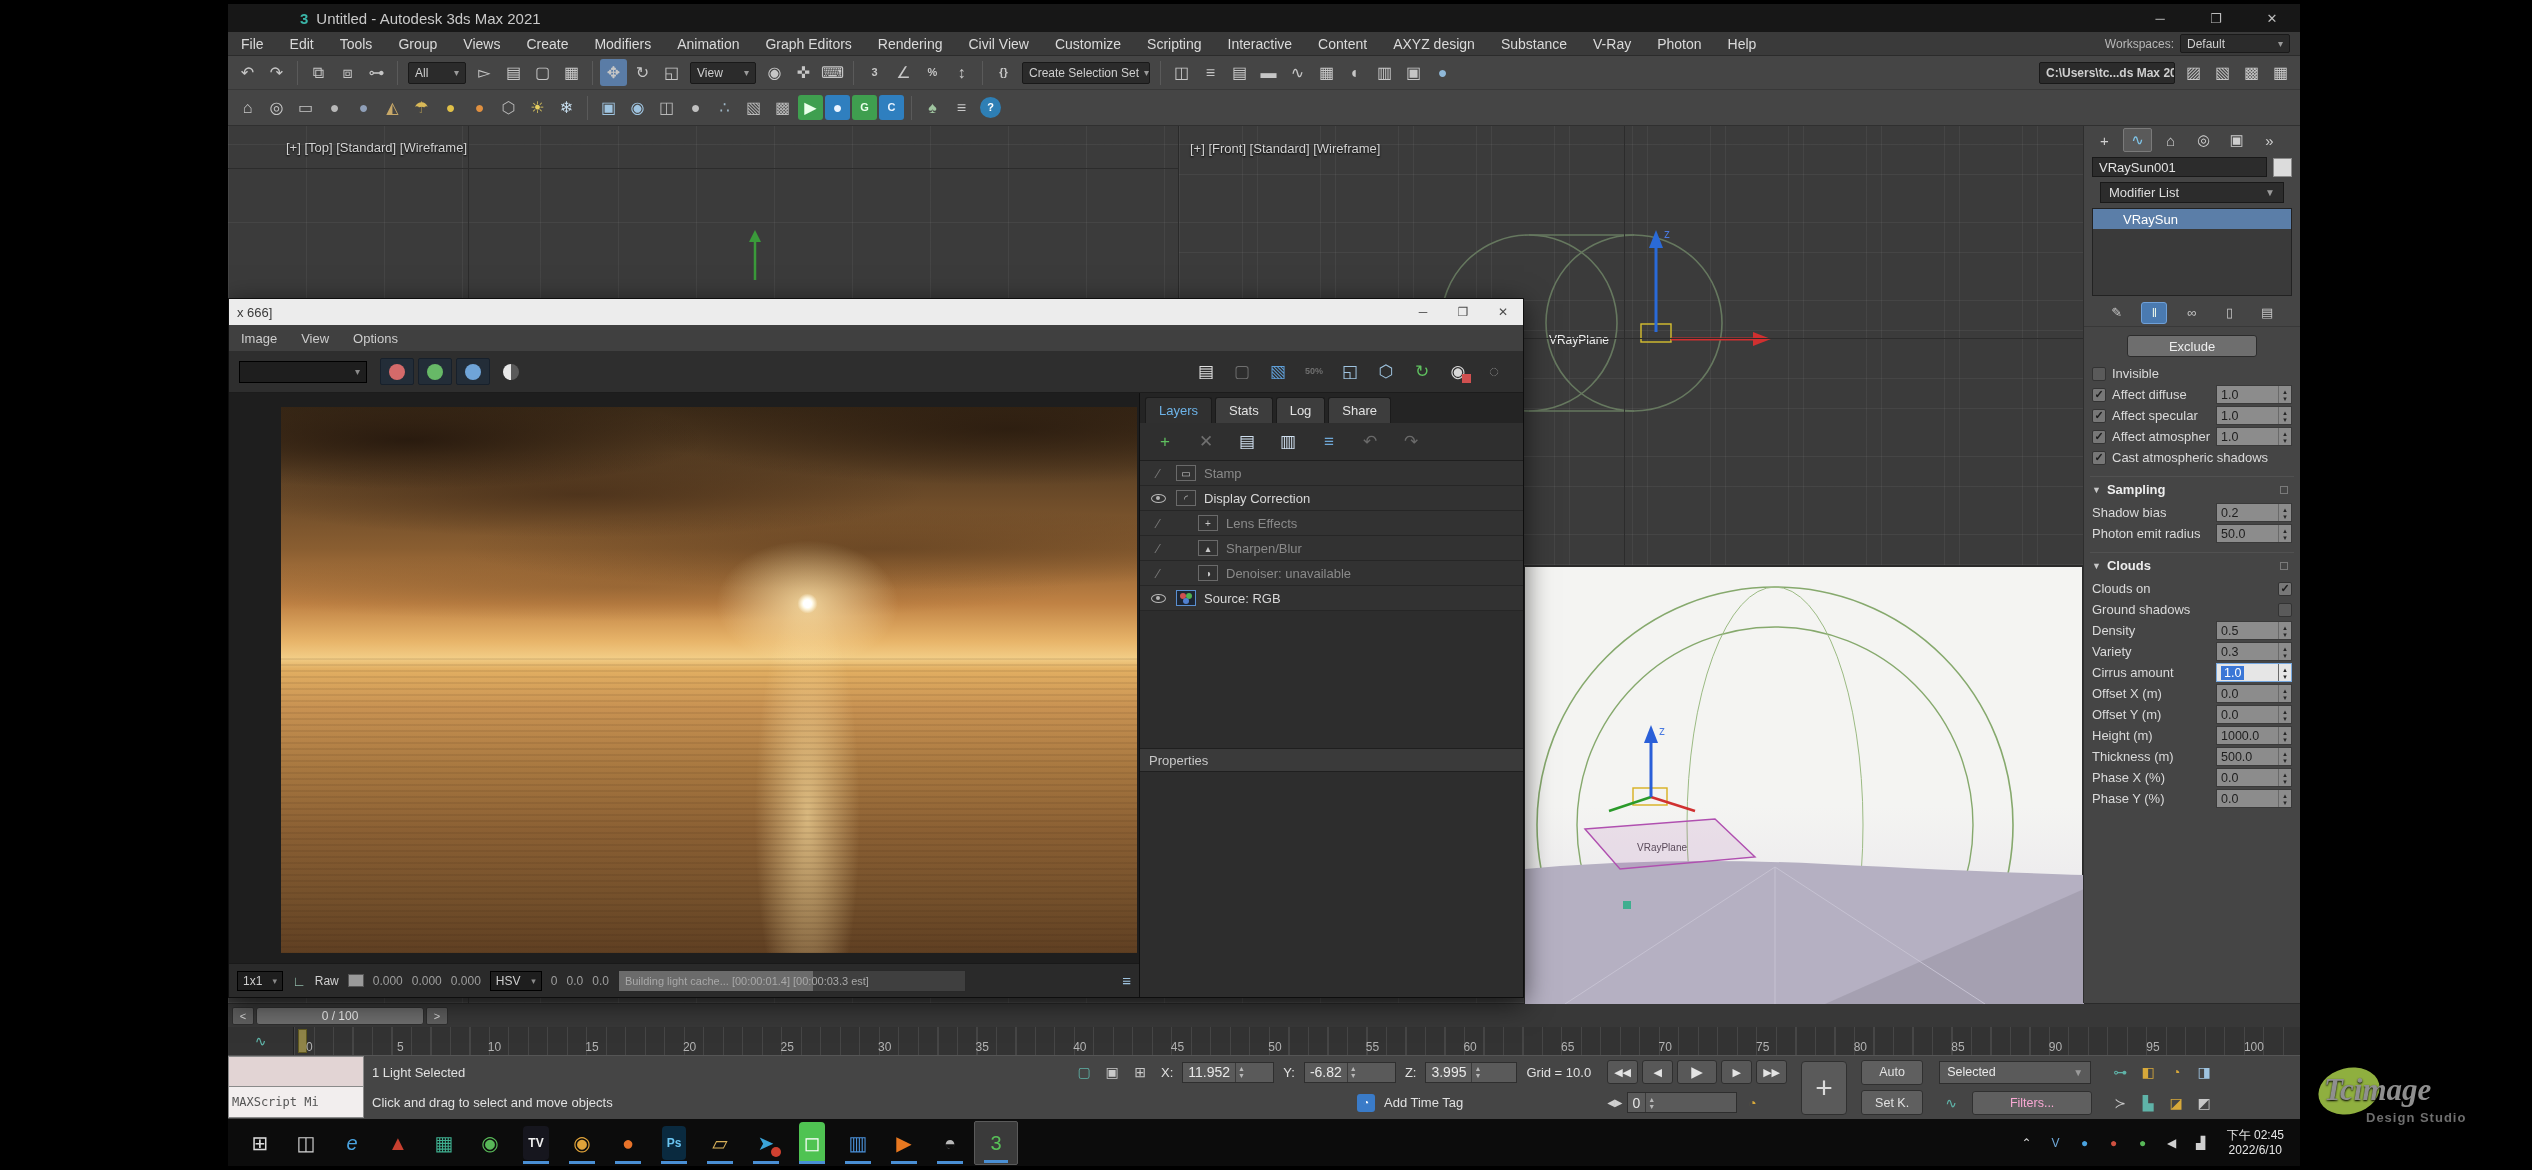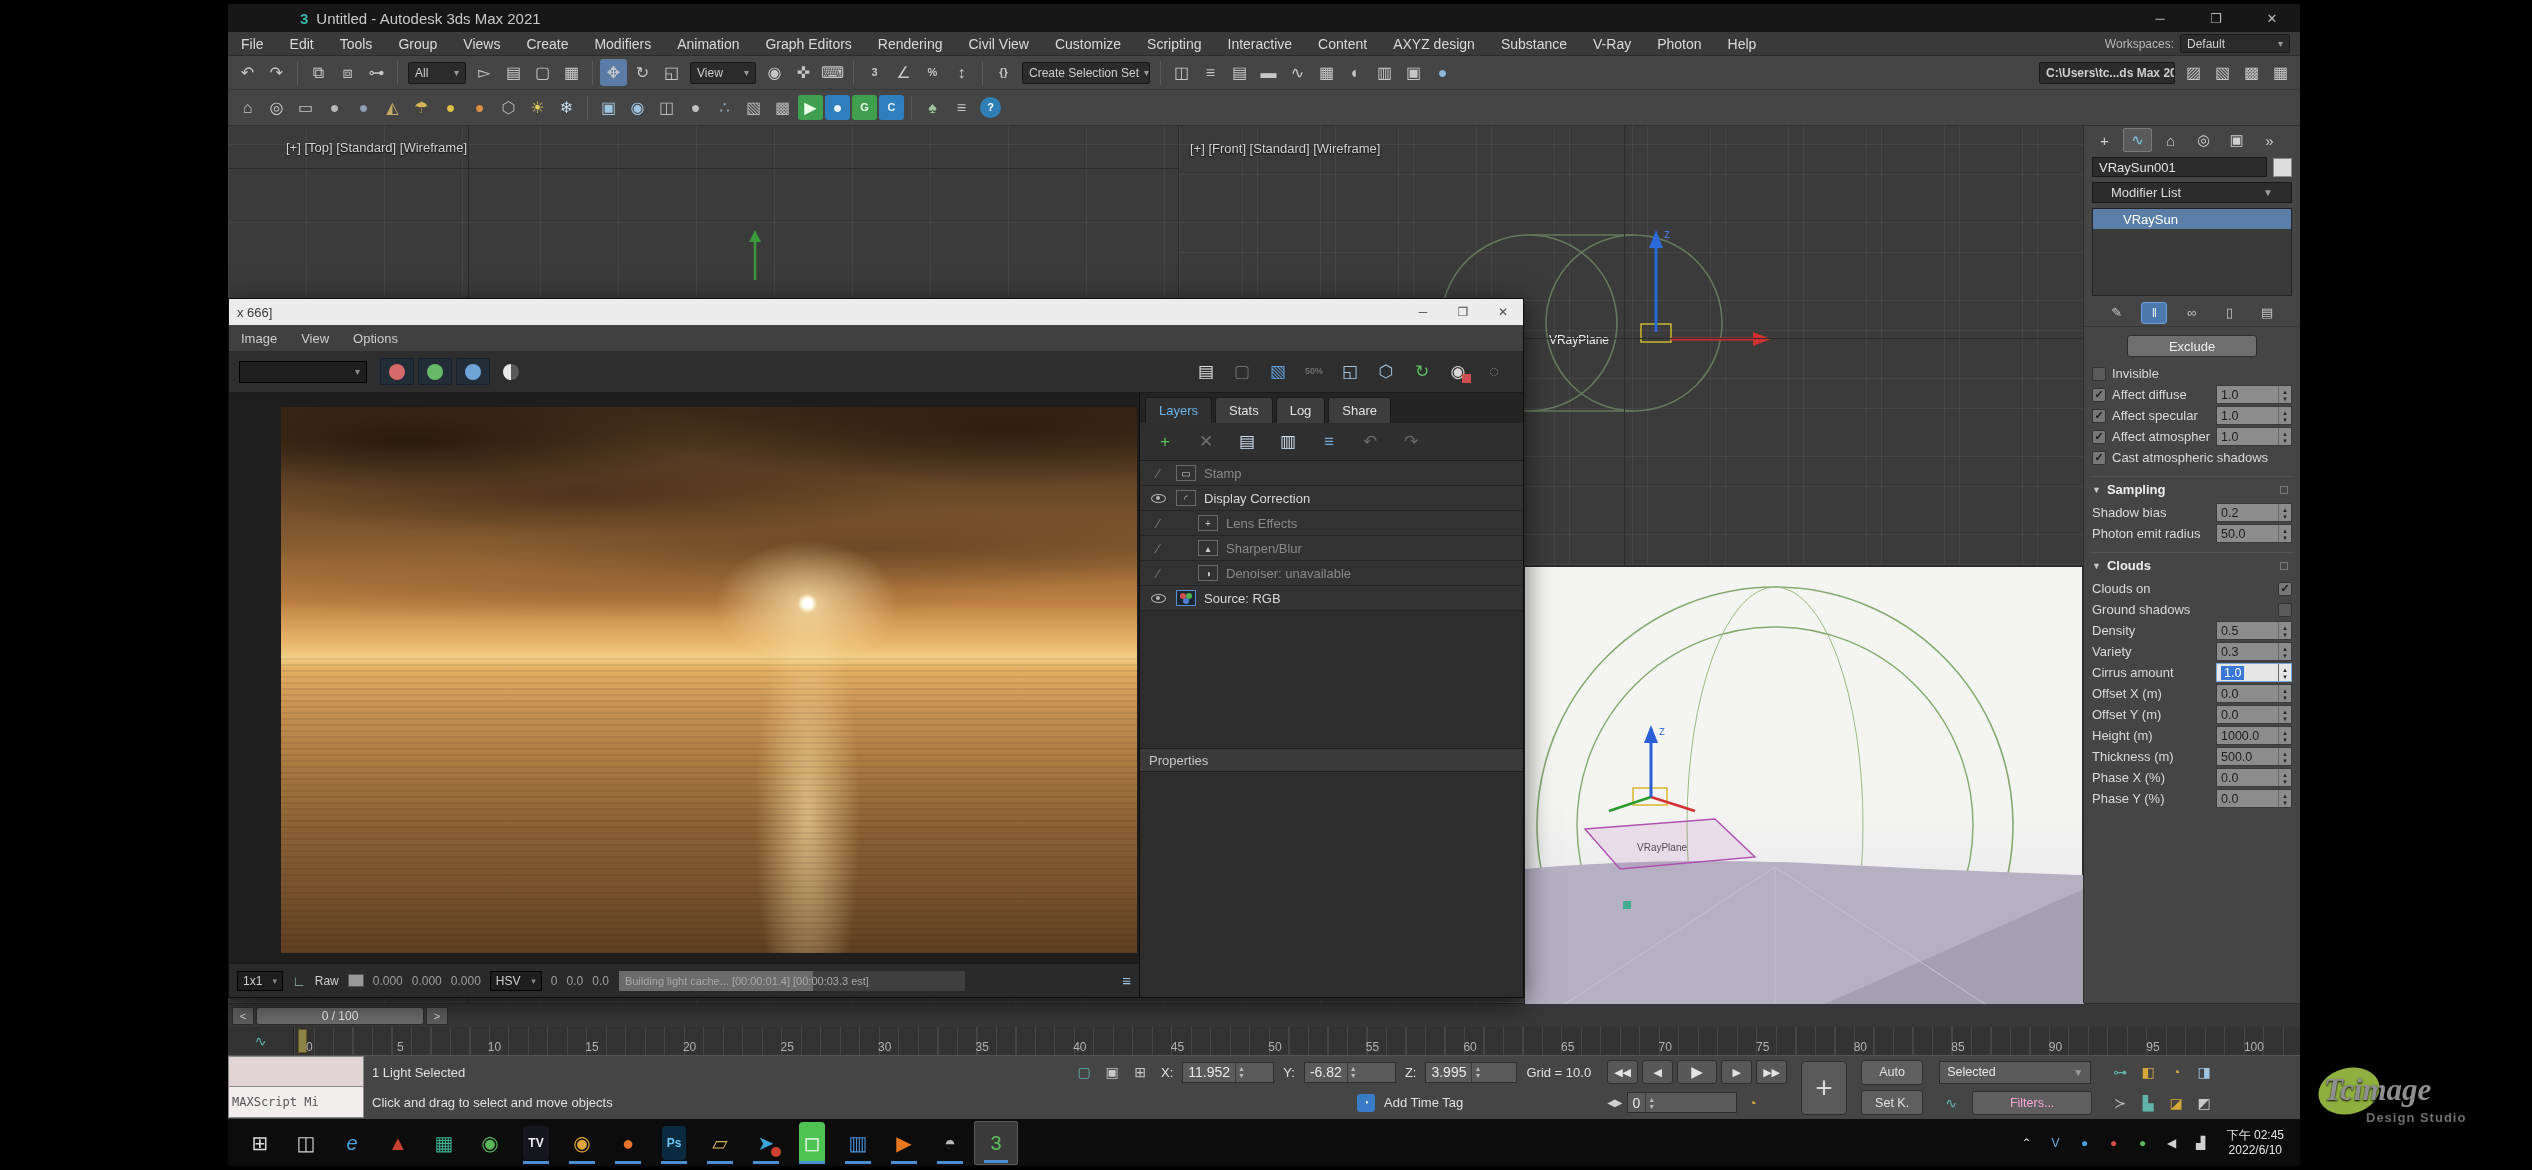--- a/index.html
+++ b/index.html
@@ -45,22 +45,22 @@
     background:linear-gradient(#f4f4f2 0 55%,#eeedee 70%,#eae9ec 100%);border:1px solid #2a2a2a;z-index:2;}
   #cmd-panel{position:absolute;right:0;top:0;width:217px;height:100%;background:#454545;border-left:1px solid #2e2e2e;
     display:flex;flex-direction:column;z-index:4;}
   
   .cp-tabs{height:28px;display:flex;align-items:center;gap:4px;padding:0 6px;flex:0 0 auto;}
   .cp-tab{width:29px;height:24px;display:flex;align-items:center;justify-content:center;color:#cfcfcf;font-size:15px;border-radius:2px;}
   .cp-tab.act{background:#5a5a5a;border:1px solid #7a7a7a;color:#7fc4e8;}
   .cp-name-row{display:flex;align-items:center;gap:6px;padding:3px 8px;flex:0 0 auto;}
   .cp-name{flex:1;height:20px;background:#2c2c2c;border:1px solid #191919;display:flex;align-items:center;padding:0 6px;font-size:13px;color:#e2e2e2;}
   .cp-swatch{width:19px;height:19px;background:#dcdcdc;border:1px solid #8a8a8a;}
-  .cp-modlist{margin:2px 8px;height:21px;background:#2c2c2c;border:1px solid #191919;display:flex;align-items:center;
-    justify-content:space-between;padding:0 18px;font-size:13px;color:#dedede;flex:0 0 auto;}
+  .cp-modlist{margin:2px 16px;height:21px;background:#2c2c2c;border:1px solid #191919;display:flex;align-items:center;
+    justify-content:space-between;padding:0 8px;font-size:13px;color:#dedede;flex:0 0 auto;}
   .cp-stack{margin:3px 8px;height:88px;background:#3a3a3a;border:1px solid #222;flex:0 0 auto;}
   .stack-item{height:20px;display:flex;align-items:center;padding-left:30px;font-size:13px;color:#e8e8e8;}
   .stack-item.sel{background:#5b7ea8;color:#fff;}
   .cp-stacktools{height:28px;display:flex;align-items:center;justify-content:space-around;padding:0 14px;flex:0 0 auto;border-bottom:1px solid #383838;}
   .st-icon{width:26px;height:22px;display:flex;align-items:center;justify-content:center;color:#c6c6c6;font-size:13px;border-radius:3px;}
   .st-icon.act{background:#4a7ab0;border:1px solid #6fa0d8;color:#e8f4e8;}
   .cp-scroll{flex:1;overflow:hidden;padding:4px 6px;}
   .cp-btn{margin:4px auto 6px;width:130px;height:22px;background:#6e6e6e;border:1px solid #2c2c2c;border-radius:3px;
     display:flex;align-items:center;justify-content:center;font-size:13px;color:#ededed;}
   .cprow{height:21px;display:flex;align-items:center;gap:6px;padding:0 2px;font-size:13px;color:#dadada;}

